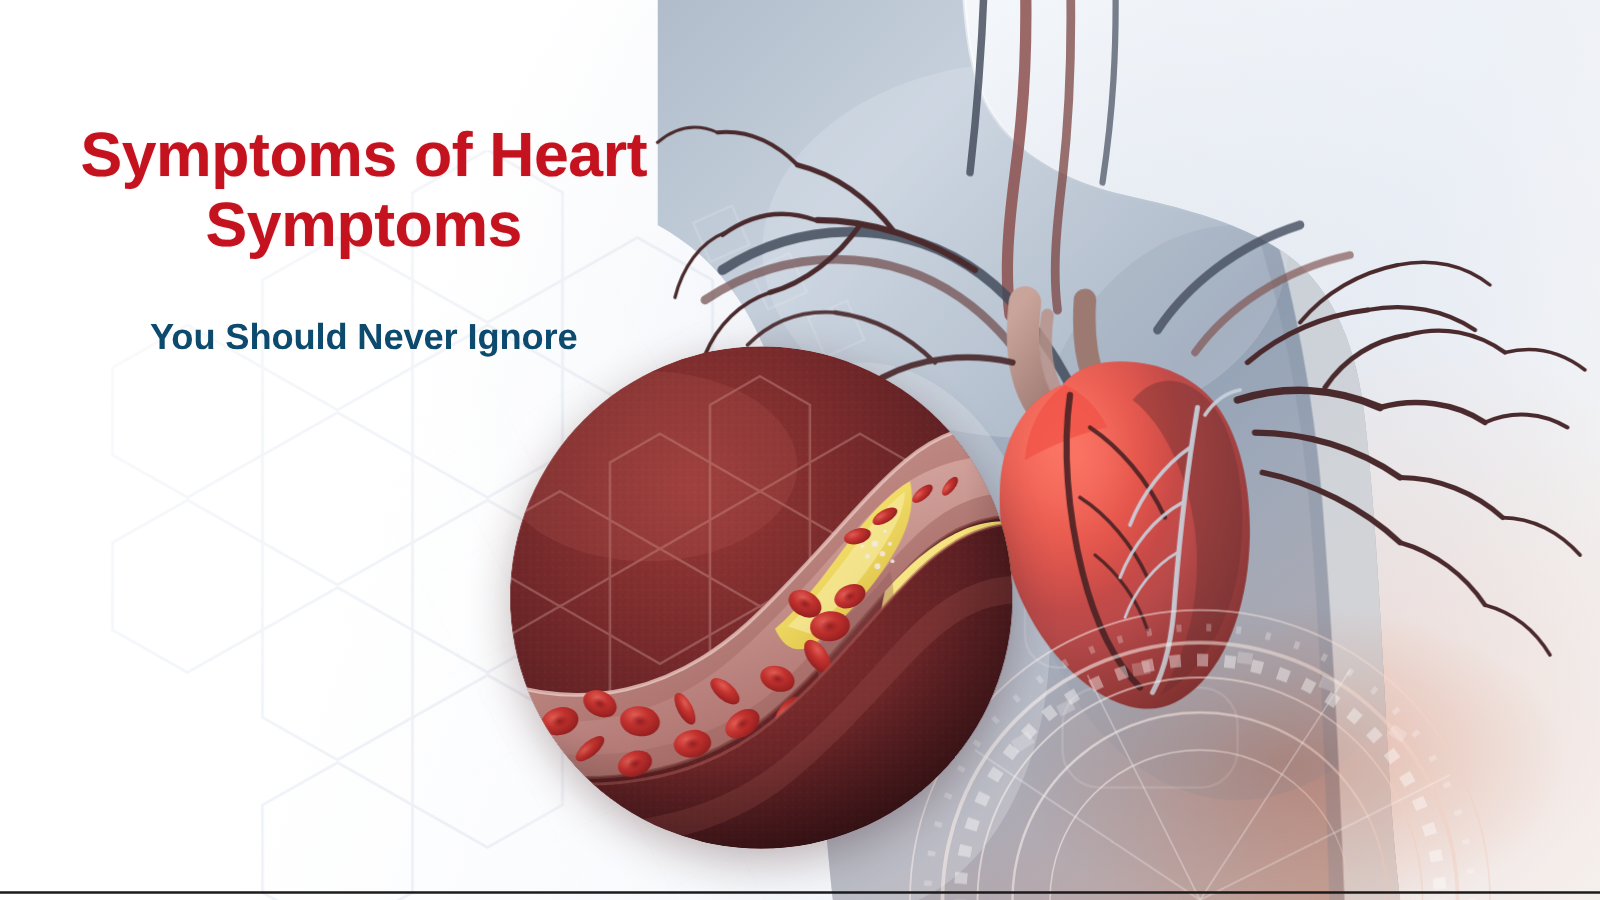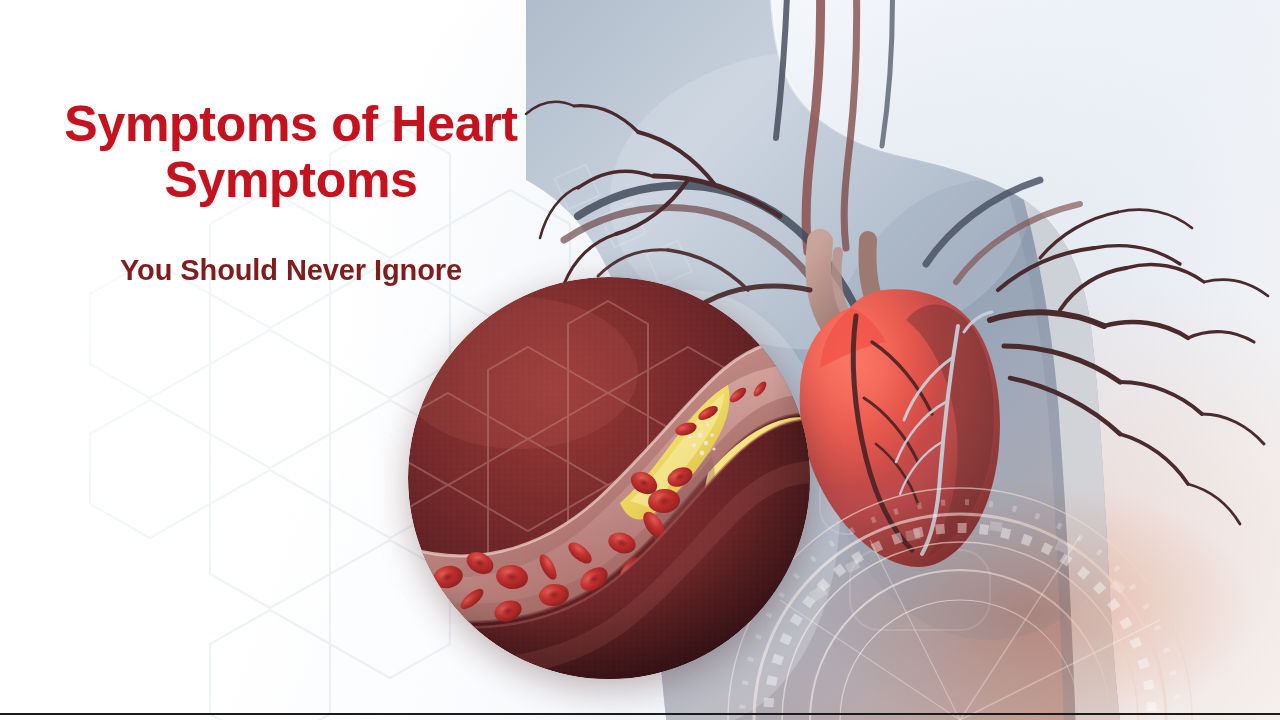--- a/index.html
+++ b/index.html
@@ -106,21 +106,21 @@
     color: #C4121F;
     font-size: 50px;
     line-height: 1.12;
     font-weight: bold;
     letter-spacing: -0.3px;
     text-shadow: 0 0 1px rgba(196,18,31,0.35);
   }
   .headline .line2 { display:block; }
   .subhead {
     margin: 46px 0 0 0;
-    color: #7f1d1d;
+    color: #0c4a6e;
     font-size: 29px;
     font-weight: bold;
     letter-spacing: -0.1px;
   }
 
   
   .bottom-rule {
     position: absolute;
     left: 0; bottom: 5px;
     width: 1280px; height: 2px;

